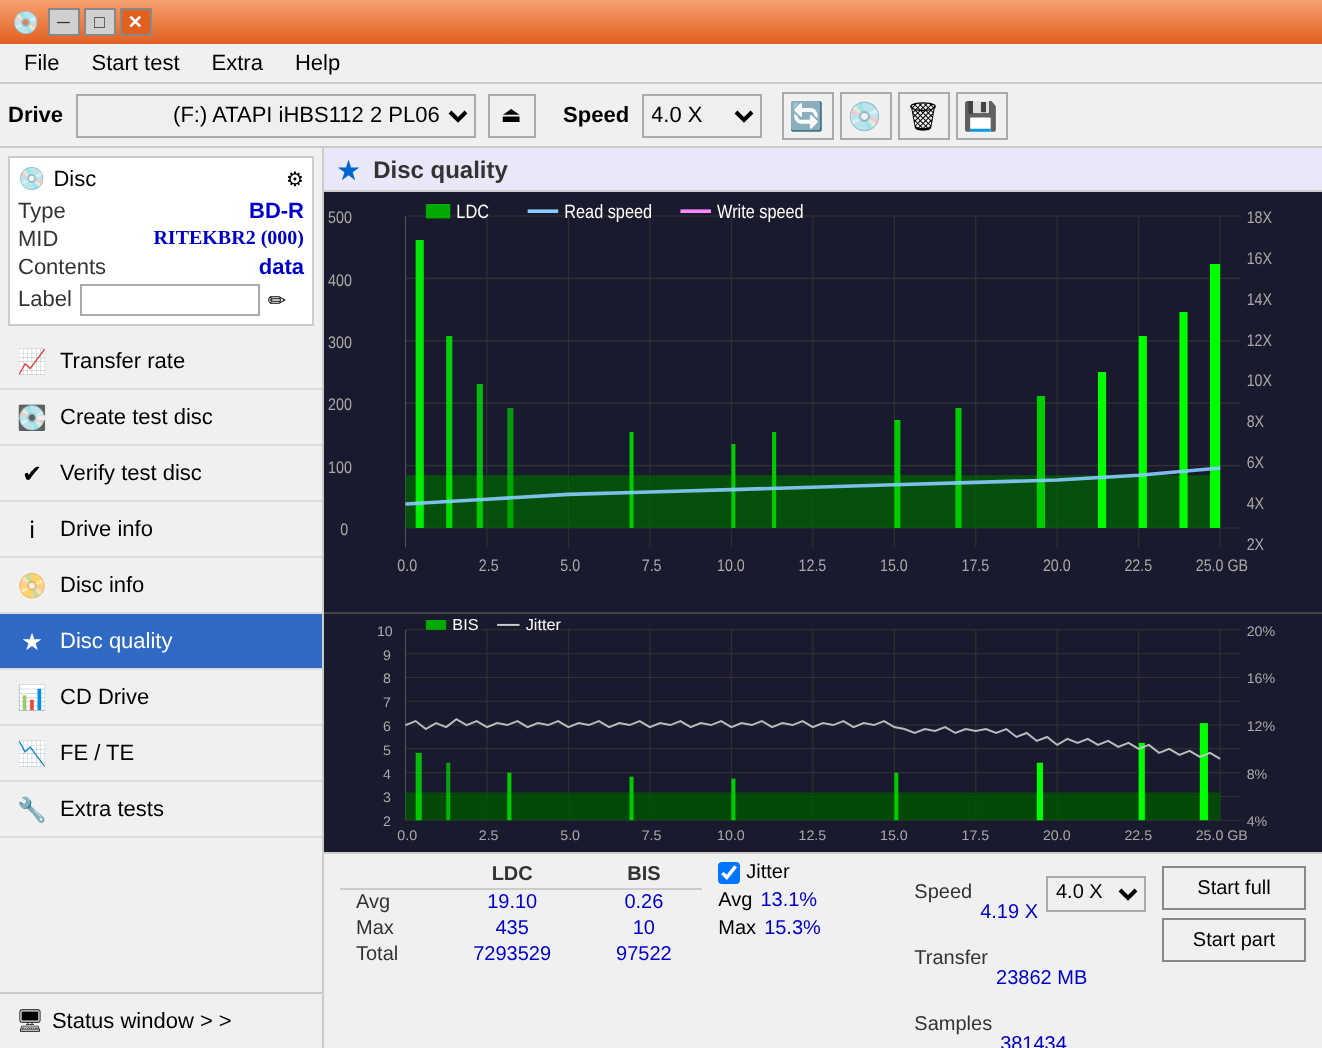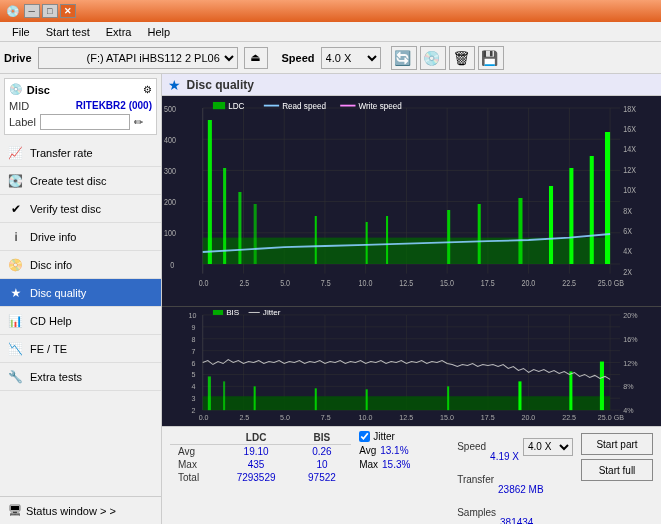--- a/index.html
+++ b/index.html
@@ -27,21 +27,21 @@
 
     
     .main { display: flex; height: calc(524px - 22px - 20px - 32px); }
     
     
     .sidebar { width: 162px; background: #f0f0f0; border-right: 1px solid #ccc; display: flex; flex-direction: column; }
     
     
     .disc-panel { border: 1px solid #ccc; margin: 4px; background: white; padding: 4px; }
     .disc-panel-header { display: flex; align-items: center; gap: 4px; margin-bottom: 4px; }
-    .disc-title { font-weight: bold; font-size: 11px; text-align: center; }
+    .disc-title { font-weight: normal; font-size: 11px; text-align: center; }
     .disc-row { display: flex; justify-content: space-between; font-size: 11px; margin-bottom: 2px; }
     .disc-key { color: #333; }
     .disc-val { color: #0000cc; font-weight: bold; }
     .disc-val-black { color: #000; }
     .label-row { display: flex; align-items: center; gap: 4px; margin-top: 2px; }
     .label-input { width: 90px; height: 16px; border: 1px solid #aaa; font-size: 10px; }
 
     
     .nav-items { display: flex; flex-direction: column; }
     .nav-item { height: 28px; display: flex; align-items: center; padding: 0 8px; gap: 6px; cursor: pointer; font-size: 11px; border-bottom: 1px solid #ddd; }
@@ -125,22 +125,30 @@
 
   <div class="sidebar">
 
     <div class="disc-panel">
       <div class="disc-panel-header">
         <span>💿</span>
         <span class="disc-title">Disc</span>
         <span style="margin-left:auto;font-size:10px;cursor:pointer;">⚙</span>
       </div>
       <div class="disc-row">
+        <span class="disc-key">Type</span>
+        <span class="disc-val">BD-R</span>
+      </div>
+      <div class="disc-row">
         <span class="disc-key">MID</span>
-        <span class="disc-val" style="font-size:10px;">RITEKBR2 (000)</span>
+        <span class="disc-val" style="font-size:10px;font-family:Liberation Serif, serif;">RITEKBR2 (000)</span>
+      </div>
+      <div class="disc-row">
+        <span class="disc-key">Contents</span>
+        <span class="disc-val">data</span>
       </div>
       <div class="label-row">
         <span class="disc-key">Label</span>
         <input type="text" class="label-input" value="" style="">
         <span style="font-size:11px;cursor:pointer;">✏</span>
       </div>
     </div>
 
     <div class="nav-items">
       <div class="nav-item">
@@ -162,21 +170,21 @@
       <div class="nav-item">
         <span class="nav-item-icon">📀</span>
         <span>Disc info</span>
       </div>
       <div class="nav-item active">
         <span class="nav-item-icon">★</span>
         <span>Disc quality</span>
       </div>
       <div class="nav-item">
         <span class="nav-item-icon">📊</span>
-        <span>CD Help</span>
+        <span>CD Drive</span>
       </div>
       <div class="nav-item">
         <span class="nav-item-icon">📉</span>
         <span>FE / TE</span>
       </div>
       <div class="nav-item">
         <span class="nav-item-icon">🔧</span>
         <span>Extra tests</span>
       </div>
     </div>
@@ -413,21 +421,21 @@
           <span class="speed-key">Transfer</span>
           <span class="speed-val">23862 MB</span>
         </div>
         <div class="speed-row">
           <span class="speed-key">Samples</span>
           <span class="speed-val">381434</span>
         </div>
       </div>
 
       <div class="action-btns">
+        <button class="action-btn">Start full</button>
         <button class="action-btn">Start part</button>
-        <button class="action-btn">Start full</button>
       </div>
 
     </div>
 
   </div>
 
 </div>
 
 </body></html>

